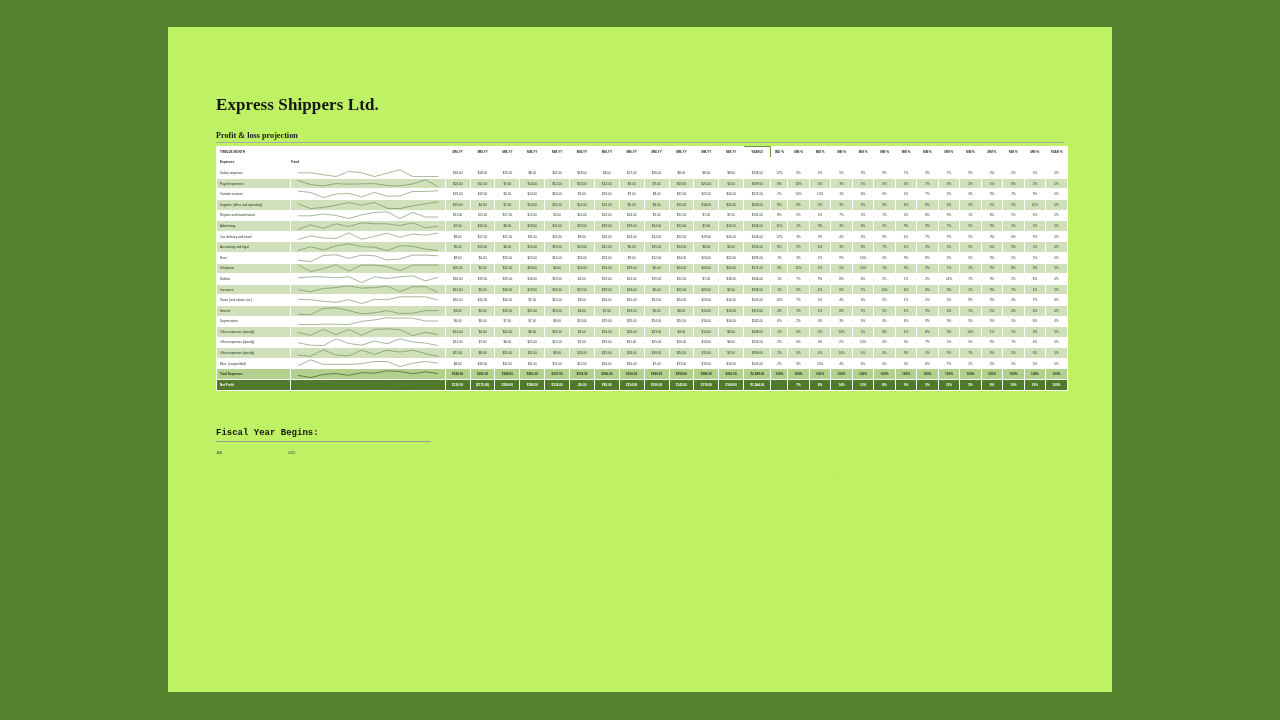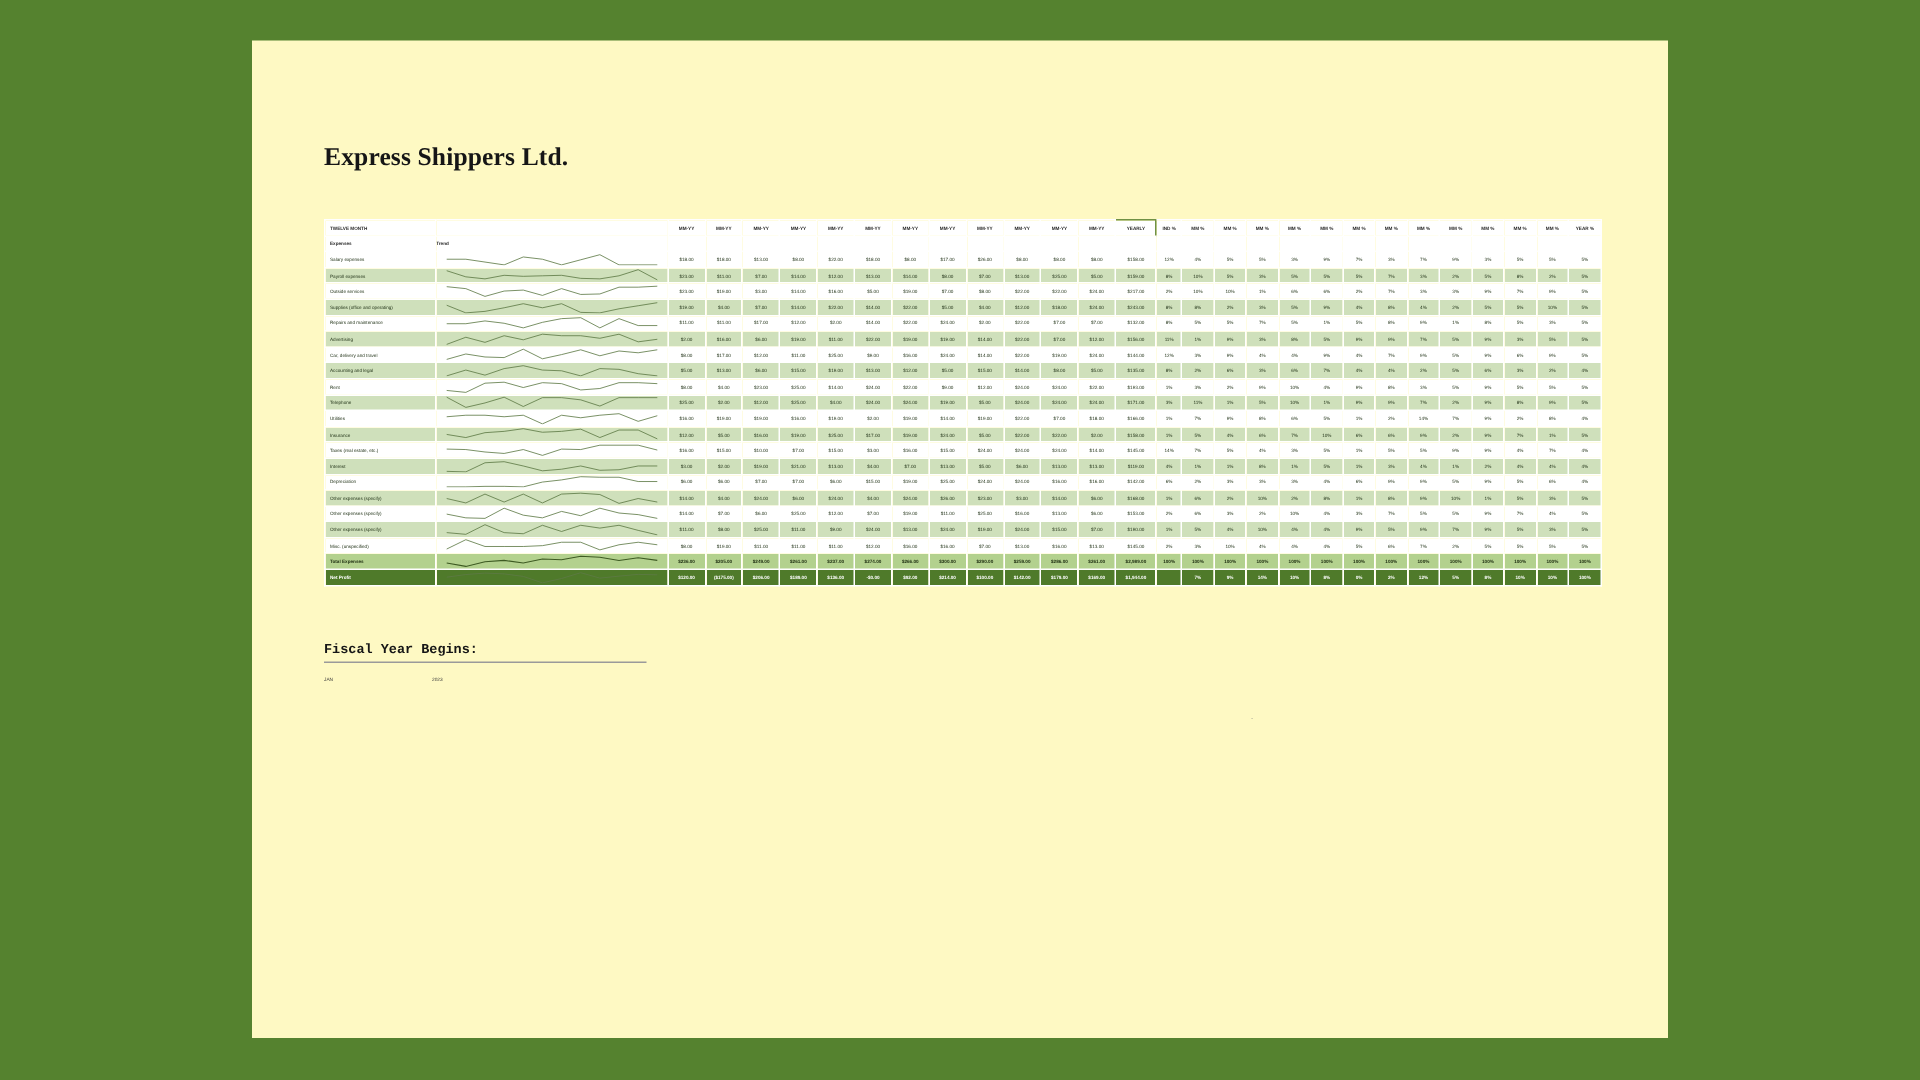--- a/index.html
+++ b/index.html
@@ -5,21 +5,21 @@
 <style>
   html,body{margin:0;padding:0;}
   body{
     width:1280px;height:720px;overflow:hidden;
     background:#55822f;
     font-family:"Liberation Sans", sans-serif;
   }
   #slide-canvas{position:relative;width:1280px;height:720px;}
   #page-sheet{
     position:absolute;left:168px;top:27px;width:944px;height:665px;
-    background:#fef9c3;
+    background:#bef264;
   }
   #doc-title{
     position:absolute;left:48px;top:68px;
     font-family:"Liberation Serif", serif;
     font-weight:bold;font-size:17px;color:#161616;letter-spacing:.1px;
   }
   #subtitle-block{position:absolute;left:48px;top:104px;width:848px;}
   #subtitle{
     font-family:"Liberation Serif", serif;
     font-weight:bold;font-size:8.2px;color:#1a1a1a;padding-bottom:2px;
@@ -87,20 +87,24 @@
   }
 </style>
 </head>
 <body>
 
 <div id="slide-canvas">
   <div id="page-sheet">
 
     <div id="doc-title">Express Shippers Ltd.</div>
 
+    <div id="subtitle-block">
+      <div id="subtitle">Profit &amp; loss projection</div>
+      <div id="subtitle-rule"></div>
+    </div>
 
     <div id="pl-table-wrap">
       <table class="pl">
         <thead>
           <tr class="hdr-top">
             <td class="c-label lbl">TWELVE MONTH</td>
             <td class="c-trend sep"></td>
           <td class="c-mo">MM-YY</td>
               <td class="c-mo">MM-YY</td>
               <td class="c-mo">MM-YY</td>

